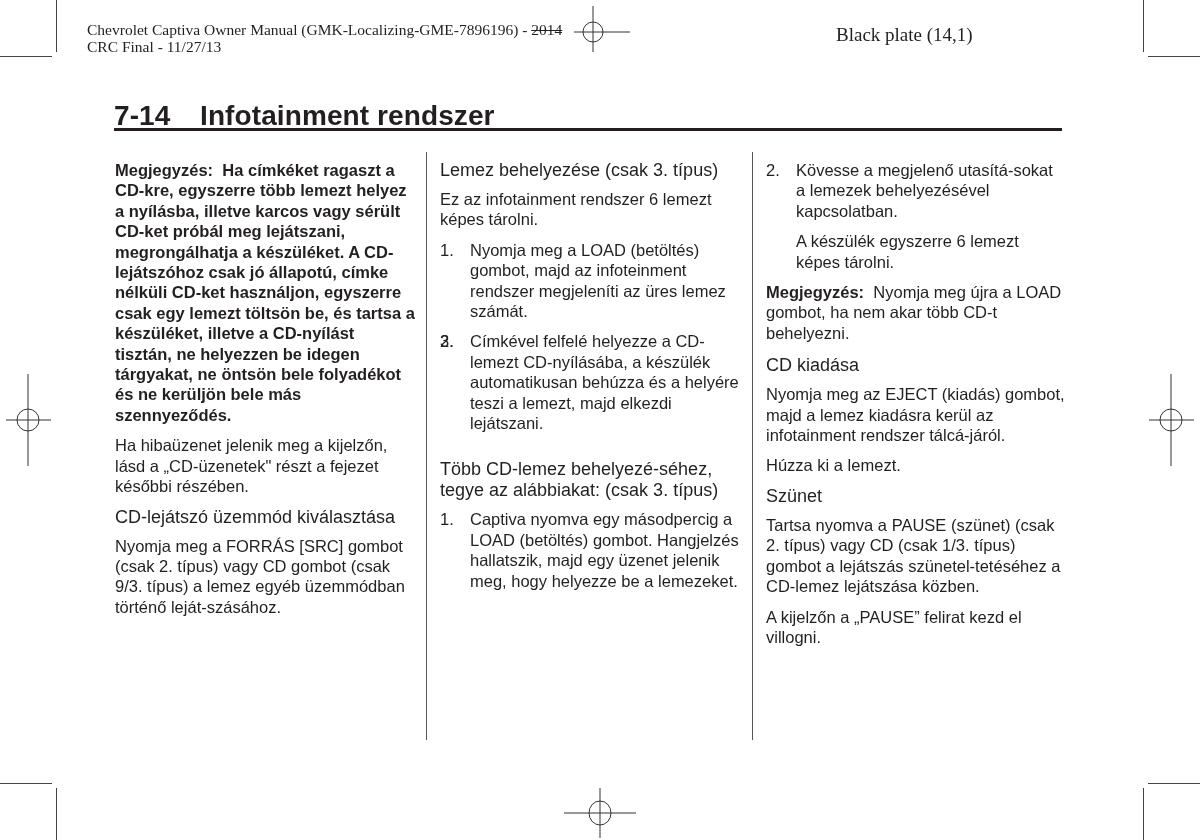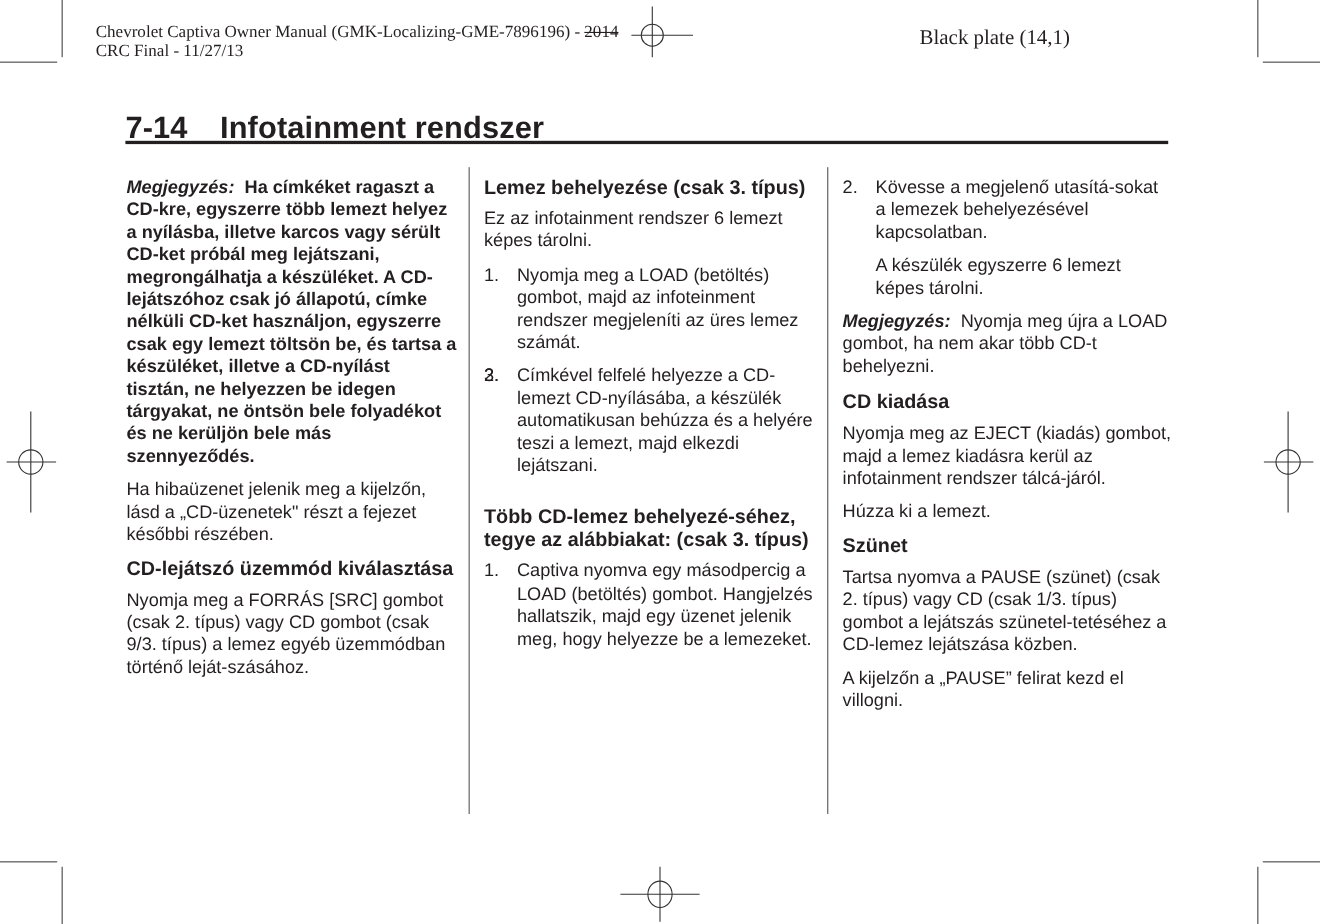--- a/index.html
+++ b/index.html
@@ -18,22 +18,22 @@
 
     .page-title { left: 114px; top: 100px; font-size: 28px; font-weight: bold; white-space: nowrap; letter-spacing: 0.1px; }
     .page-title .num { display: inline-block; width: 86px; }
     .title-rule { left: 114px; top: 128px; width: 948px; height: 3px; background: #231f20; }
 
     .col-divider { position: absolute; top: 152px; width: 1px; height: 588px; background: #555; }
 
     .col { position: absolute; top: 160px; font-size: 16.5px; line-height: 20.4px; }
     .col p { margin: 0 0 10px 0; }
     .col .note { font-weight: bold; }
-    .col .note-label { font-style: italic; font-weight: bold; text-align: center; }
-    .col h3 { margin: 0 0 8px 0; font-size: 18px; line-height: 21px; font-weight: bold; }
+    .col .note-label { font-weight: bold; text-align: center; }
+    .col h3 { margin: 0 0 8px 0; font-size: 18px; line-height: 21px; font-weight: normal; }
     .col ol { list-style: none; margin: 0; padding: 0; }
     .col ol li { position: relative; padding-left: 30px; margin-bottom: 10px; }
     .col ol li .num { position: absolute; left: 0; top: 0; }
     .col .indent { padding-left: 30px; }
 
     .reg { position: absolute; }
   </style>
 </head>
 <body>
 

